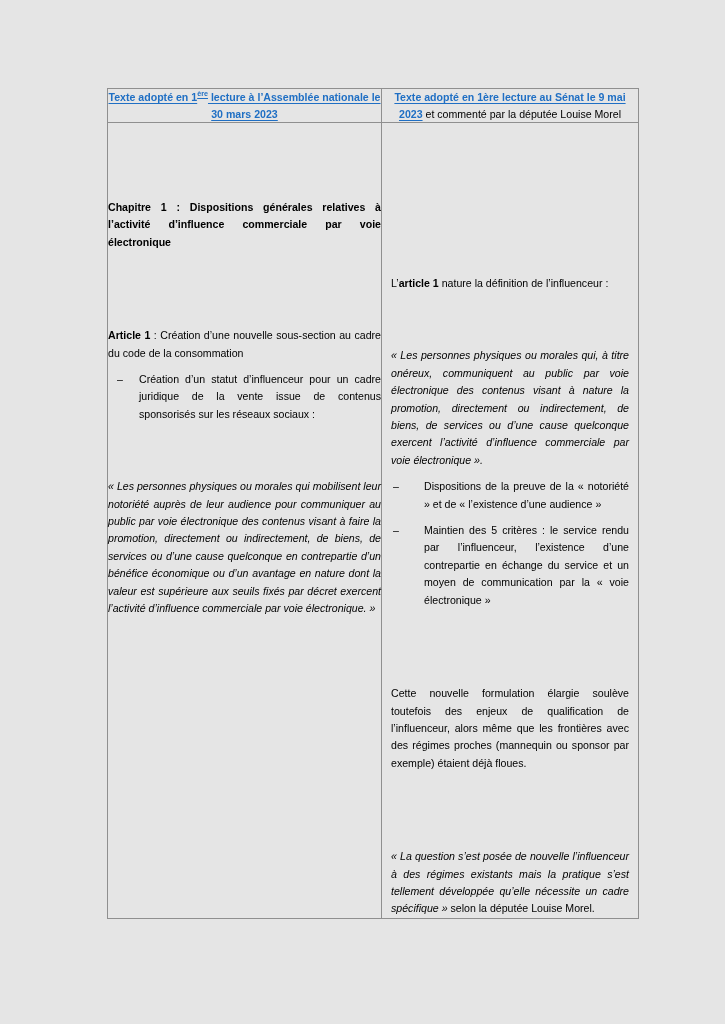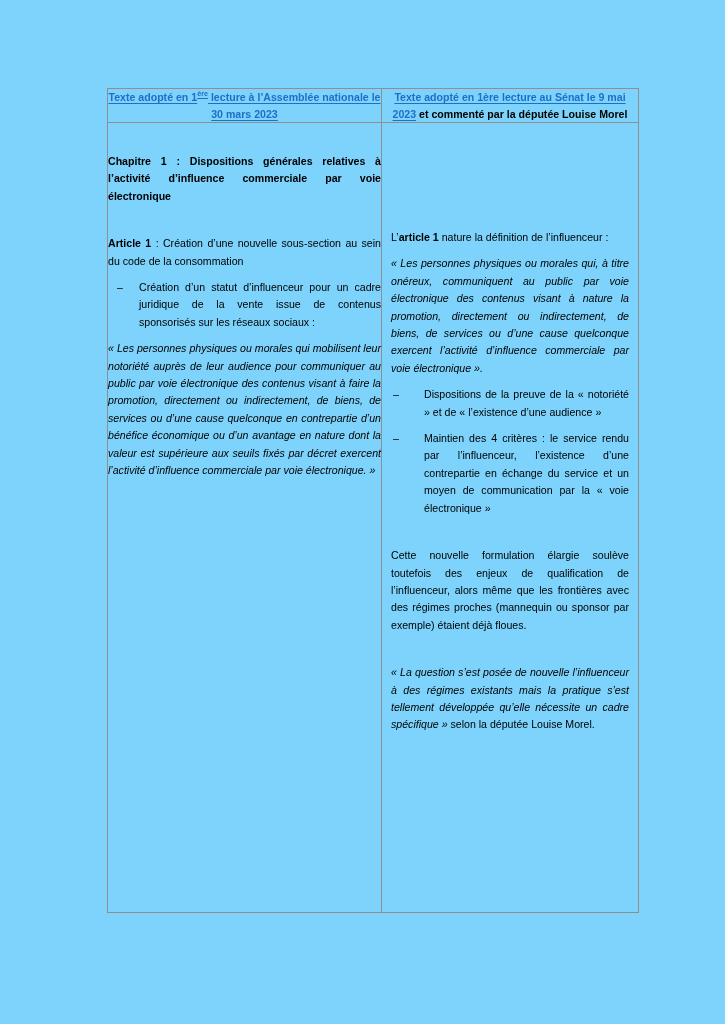--- a/index.html
+++ b/index.html
@@ -13,21 +13,21 @@
     background: #ffffff;
     font-family: "Liberation Sans", sans-serif;
     color: #000000;
     overflow: hidden;
   }
 
   .page {
     position: relative;
     width: 725px;
     height: 1024px;
-    background: #7dd3fc;
+    background: #e5e5e5;
   }
 
   
   .compare-table {
     position: absolute;
     left: 107px;
     top: 88px;
     width: 531px;
     border-collapse: collapse;
     table-layout: fixed;
@@ -50,21 +50,21 @@
     line-height: 16.5px;
   }
   .head-link {
     color: #1f6fc4;
     font-weight: bold;
     text-decoration: underline;
     text-underline-offset: 1.5px;
   }
   .head-plain {
     color: #000000;
-    font-weight: bold;
+    font-weight: normal;
     text-decoration: none;
   }
   sup.ord {
     font-size: 7.2px;
     vertical-align: super;
     line-height: 0;
   }
 
   
   .body-cell {
@@ -74,20 +74,21 @@
   .body-cell.right { padding: 0 9px 0 9px; }
 
   p, ul { margin: 0; padding: 0; }
 
   .blk {
     font-size: 10.6px;
     line-height: 17.4px;
     text-align: justify;
     text-justify: inter-word;
     hyphens: none;
+    margin-top: 46px;
   }
   .spacer-lg { height: 30px; }
   .spacer-sm { height: 9px; }
 
   .bold { font-weight: bold; }
   .ital { font-style: italic; }
 
   
   .dash-list { list-style: none; }
   .dash-list li {
@@ -129,21 +130,21 @@
 
       <tr>
 
         <td class="body-cell left">
           <div class="spacer-lg"></div>
 
           <p class="blk bold">Chapitre 1 : Dispositions générales relatives à l’activité d’influence commerciale par voie électronique</p>
 
           <div class="spacer-lg"></div>
 
-          <p class="blk"><span class="bold">Article 1</span><span> : Création d’une nouvelle sous-section au sein du code de la consommation</span></p>
+          <p class="blk"><span class="bold">Article 1</span><span> : Création d’une nouvelle sous-section au cadre du code de la consommation</span></p>
 
           <div class="spacer-sm"></div>
 
           <ul class="dash-list">
             <li><span class="dash">–</span><span>Création d’un statut d’influenceur pour un cadre juridique de la vente issue de contenus sponsorisés sur les réseaux sociaux :</span></li>
           </ul>
 
           <div class="spacer-sm"></div>
 
           <p class="blk ital">« Les personnes physiques ou morales qui mobilisent leur notoriété auprès de leur audience pour communiquer au public par voie électronique des contenus visant à faire la promotion, directement ou indirectement, de biens, de services ou d’une cause quelconque en contrepartie d’un bénéfice économique ou d’un avantage en nature dont la valeur est supérieure aux seuils fixés par décret exercent l’activité d’influence commerciale par voie électronique. »</p>
@@ -155,21 +156,21 @@
           <p class="blk"><span>L’</span><span class="bold">article 1</span><span> nature la définition de l’influenceur :</span></p>
 
           <div class="spacer-sm"></div>
 
           <p class="blk ital">« Les personnes physiques ou morales qui, à titre onéreux, communiquent au public par voie électronique des contenus visant à nature la promotion, directement ou indirectement, de biens, de services ou d’une cause quelconque exercent l’activité d’influence commerciale par voie électronique ».</p>
 
           <div class="spacer-sm"></div>
 
           <ul class="dash-list right-list">
             <li><span class="dash">–</span><span>Dispositions de la preuve de la « notoriété » et de « l’existence d’une audience »</span></li>
-            <li style="margin-top:9px"><span class="dash">–</span><span>Maintien des 4 critères : le service rendu par l’influenceur, l’existence d’une contrepartie en échange du service et un moyen de communication par la « voie électronique »</span></li>
+            <li style="margin-top:9px"><span class="dash">–</span><span>Maintien des 5 critères : le service rendu par l’influenceur, l’existence d’une contrepartie en échange du service et un moyen de communication par la « voie électronique »</span></li>
           </ul>
 
           <div class="spacer-lg"></div>
 
           <p class="blk">Cette nouvelle formulation élargie soulève toutefois des enjeux de qualification de l’influenceur, alors même que les frontières avec des régimes proches (mannequin ou sponsor par exemple) étaient déjà floues.</p>
 
           <div class="spacer-lg"></div>
 
           <p class="blk"><span class="ital">« La question s’est posée de nouvelle l’influenceur à des régimes existants mais la pratique s’est tellement développée qu’elle nécessite un cadre spécifique »</span><span> selon la députée Louise Morel.</span></p>
         </td>

